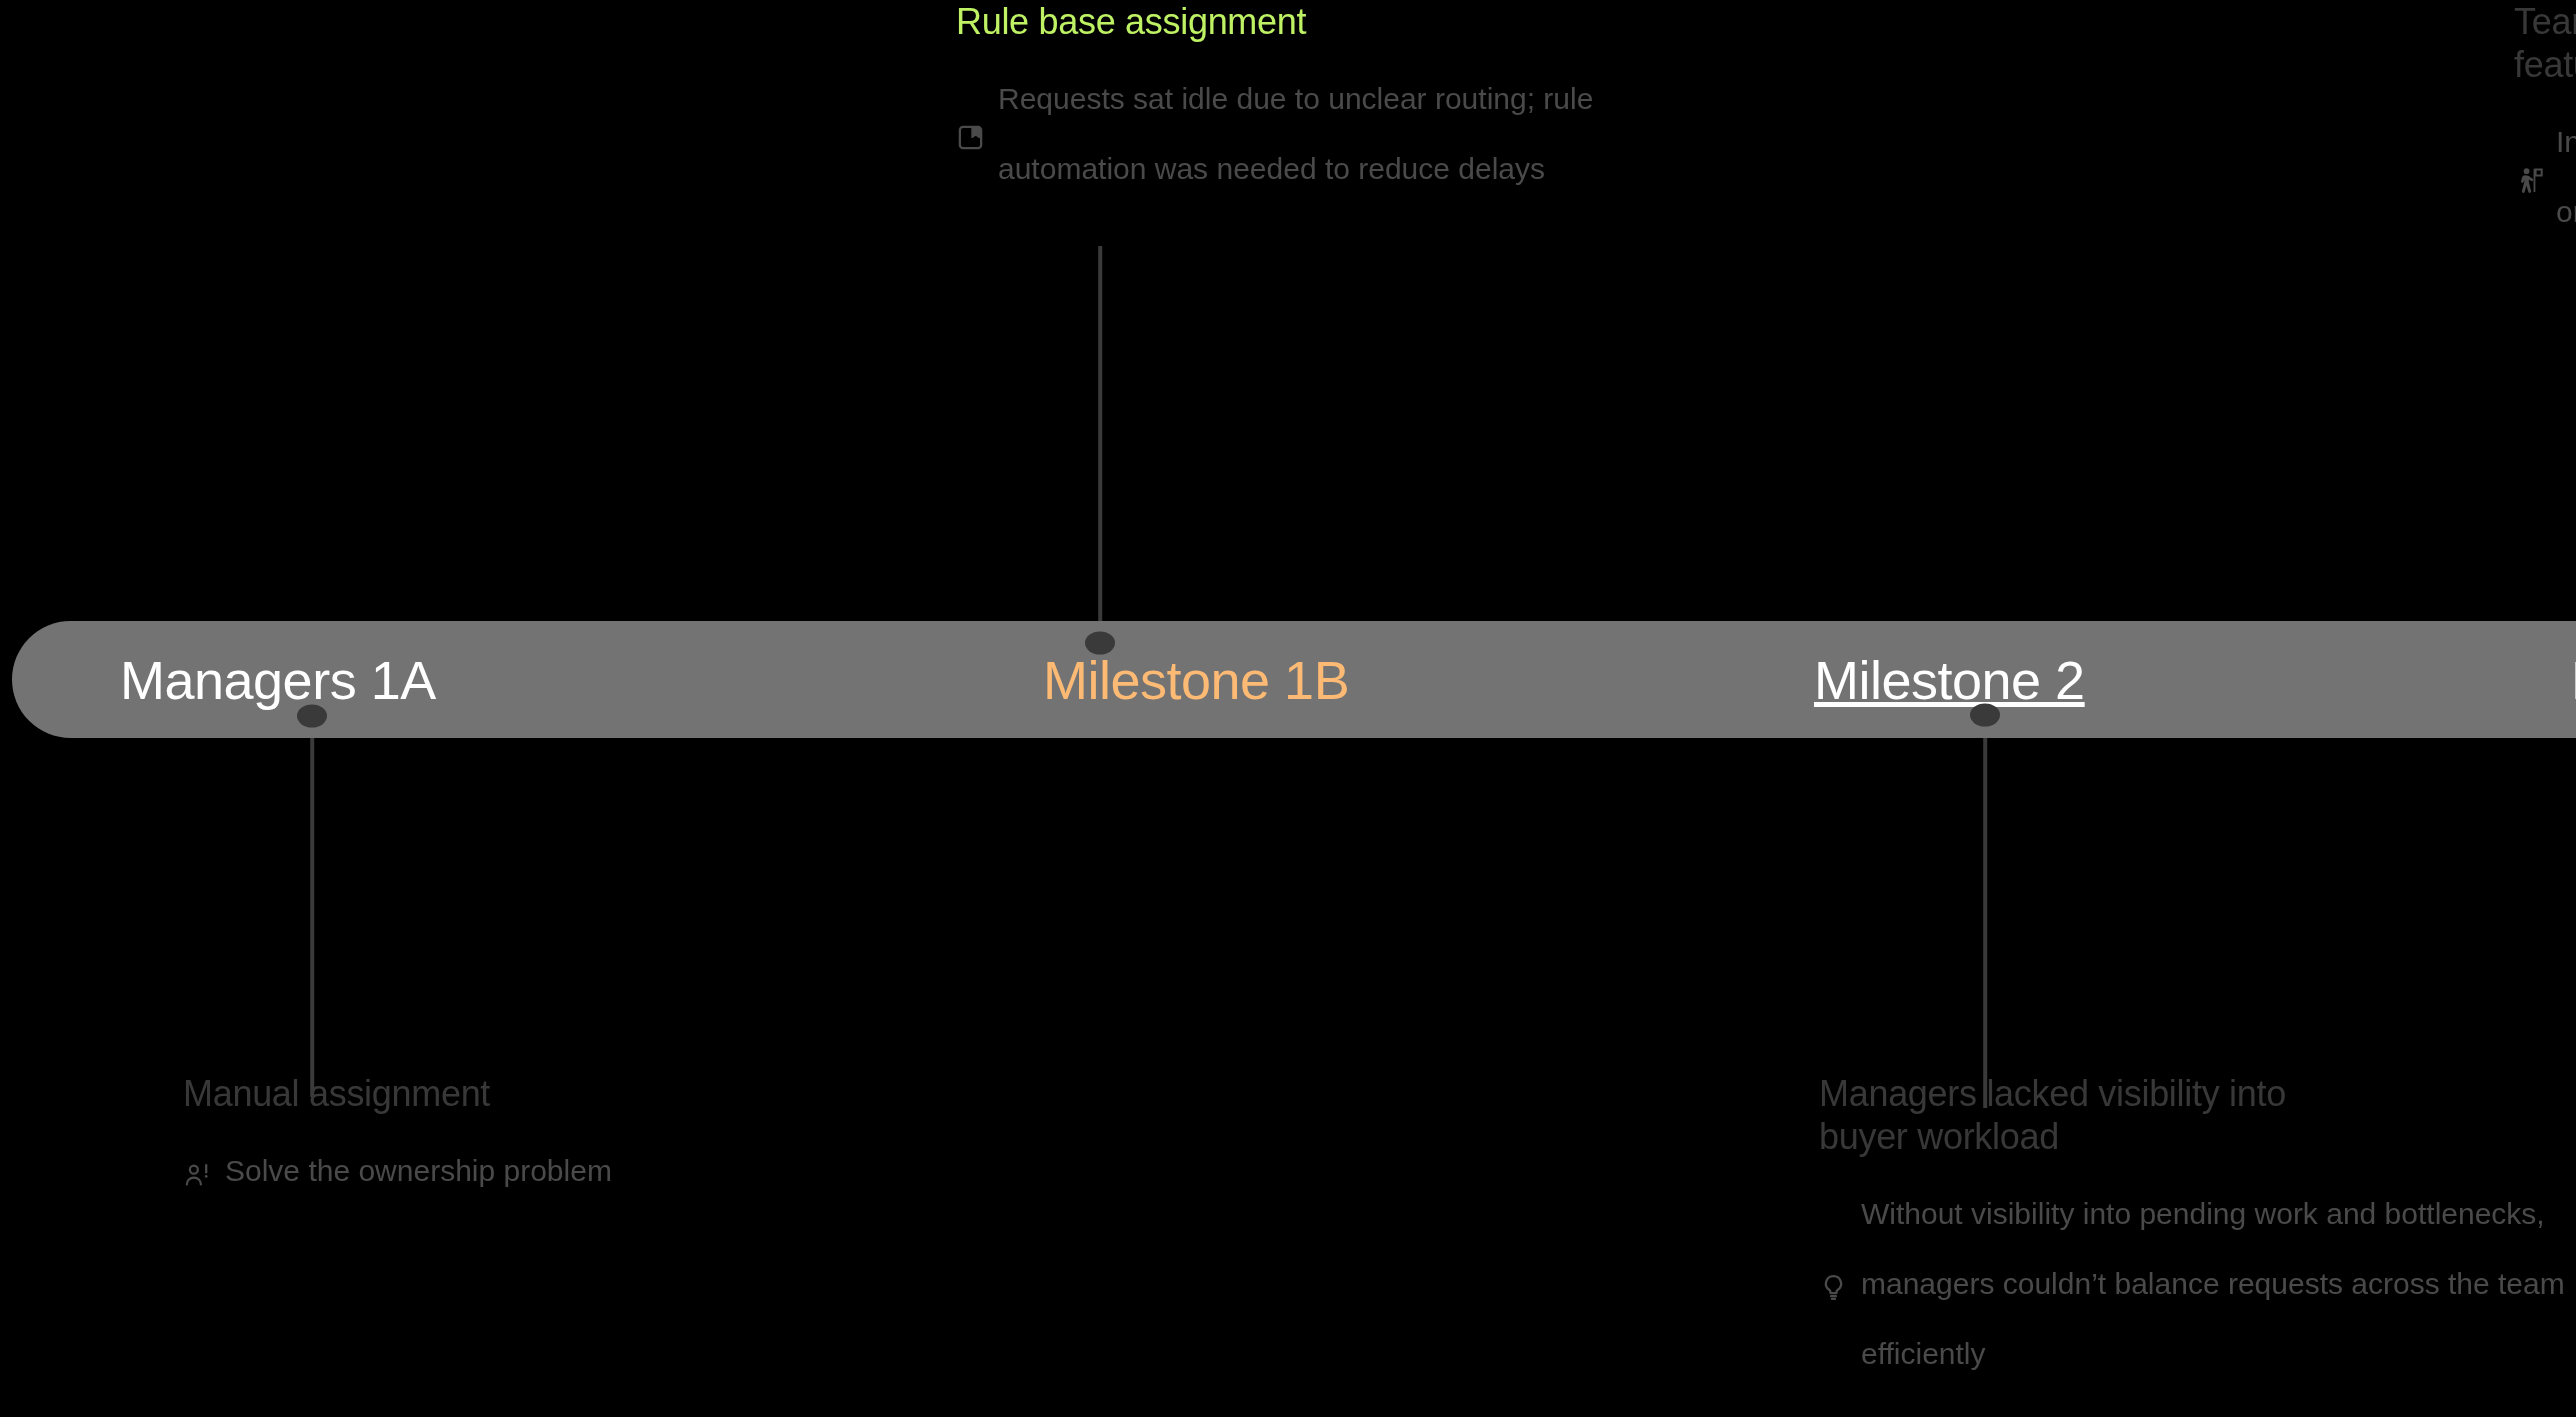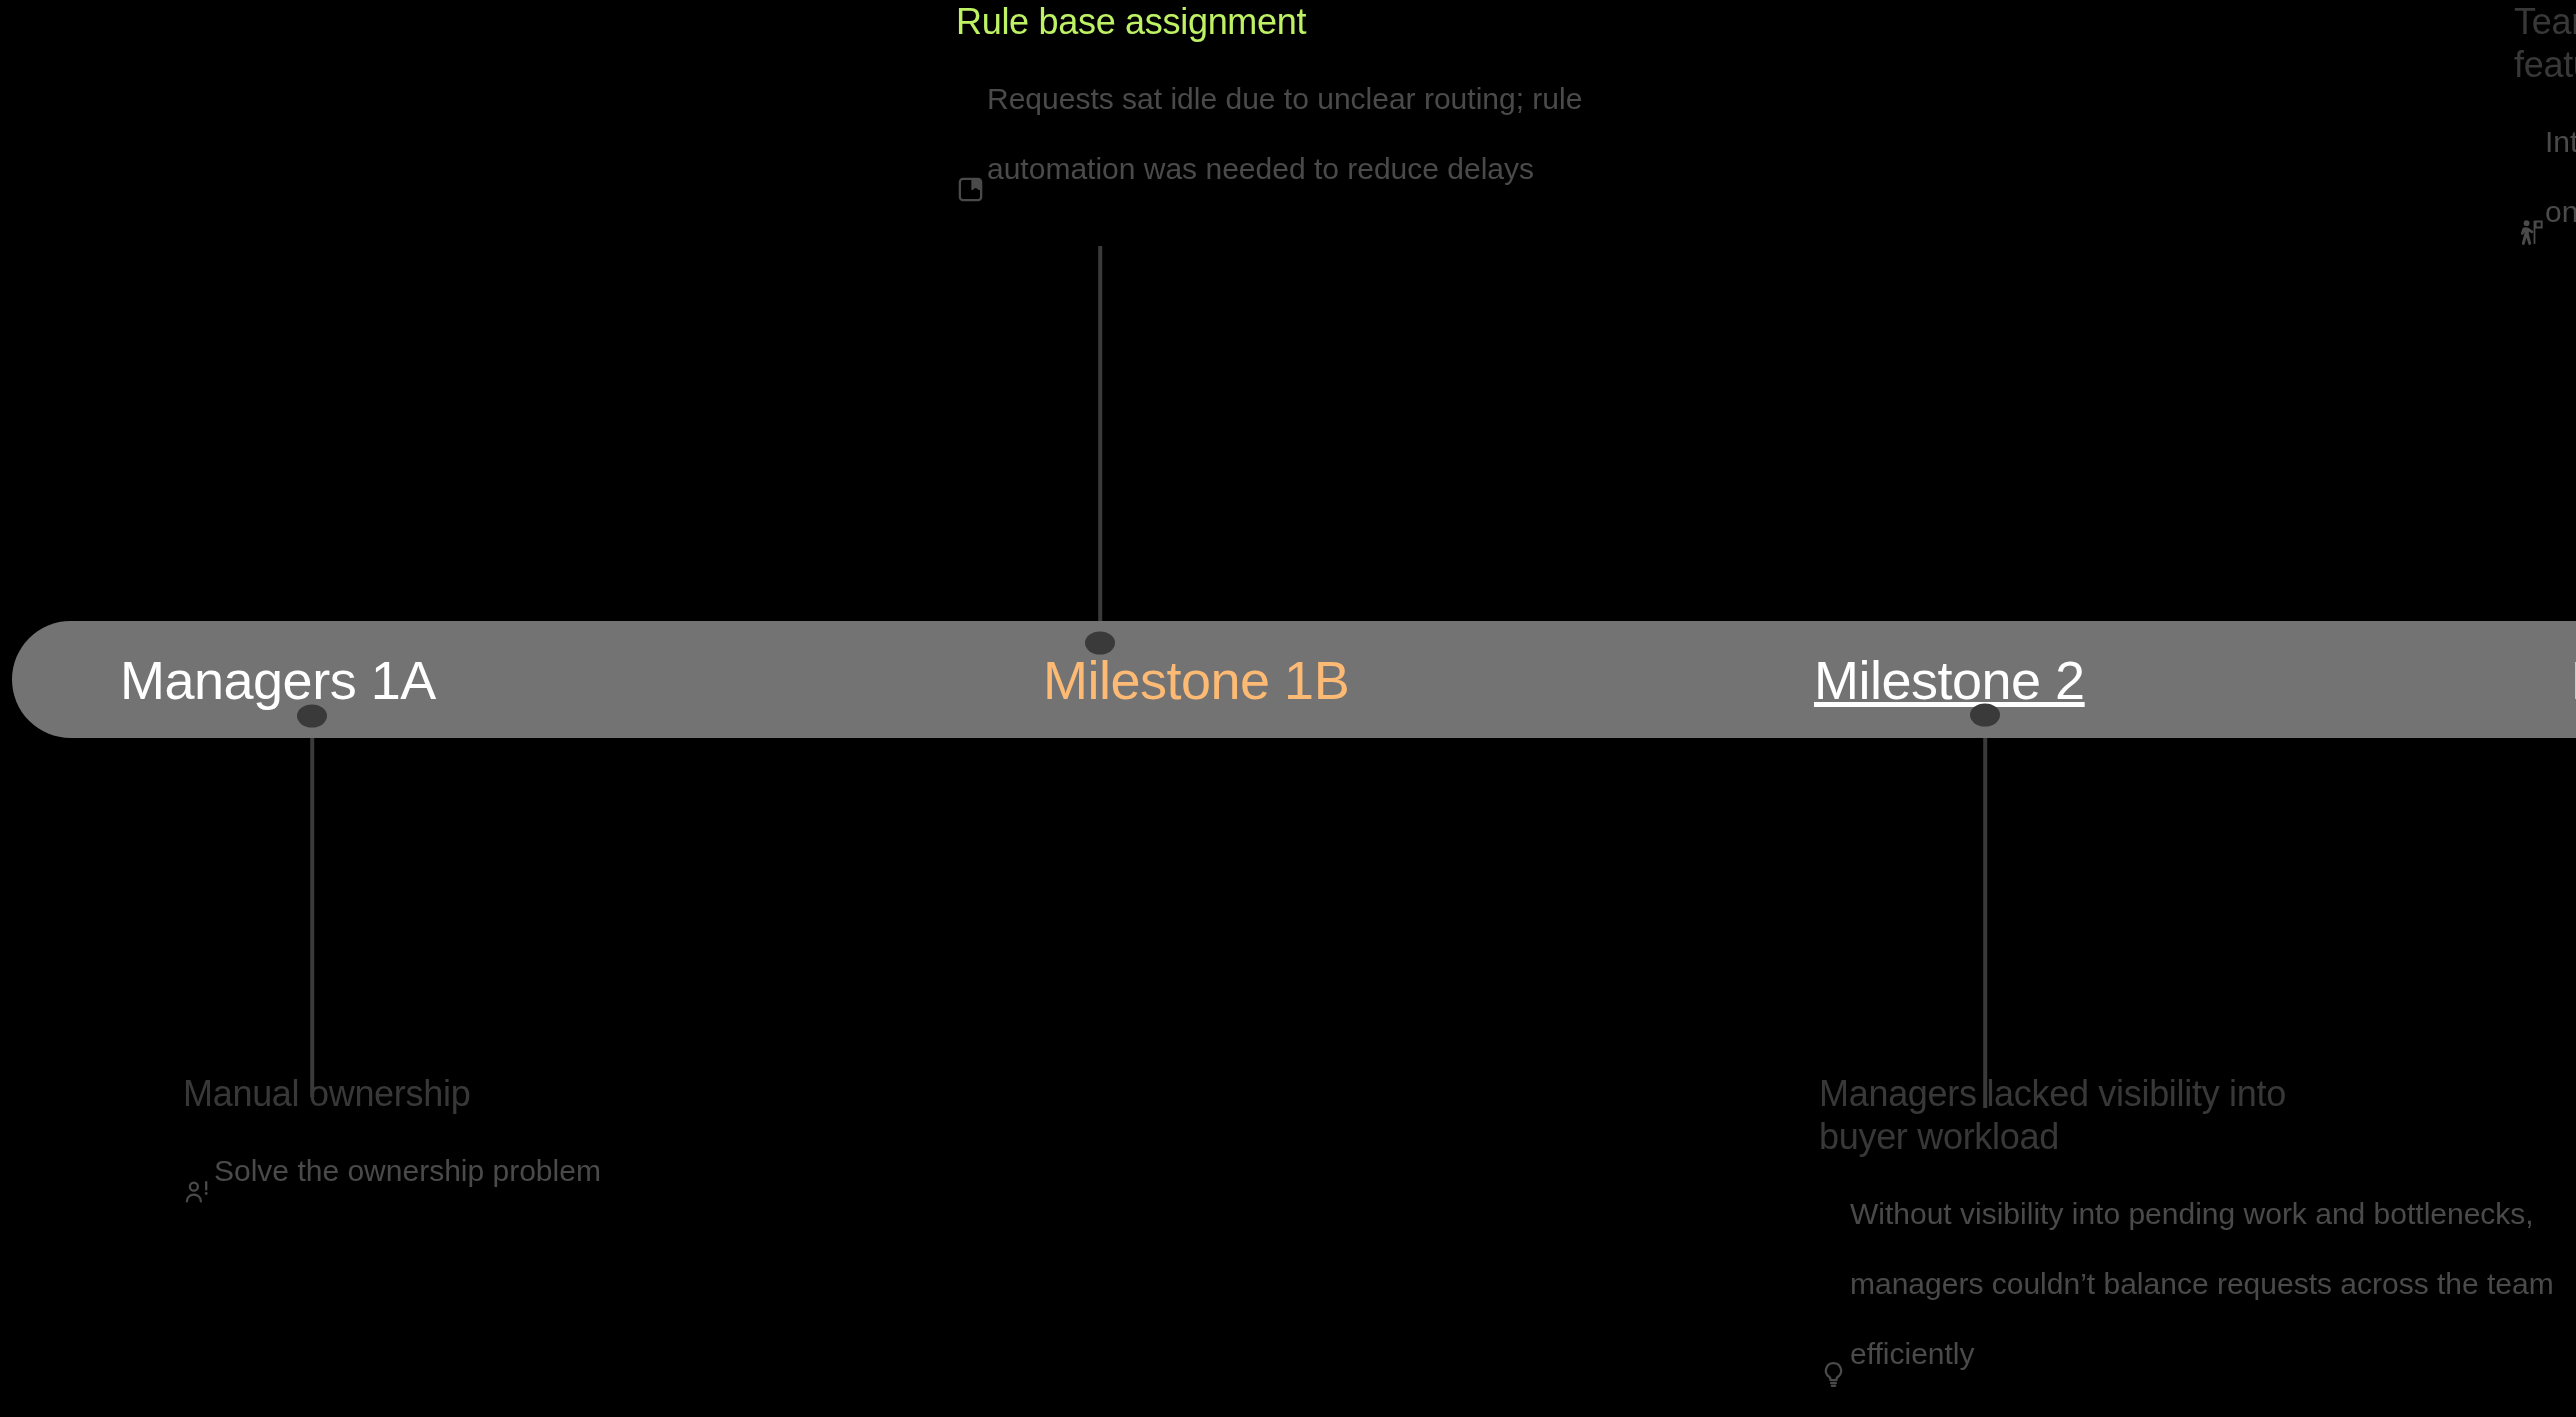--- a/index.html
+++ b/index.html
@@ -50,22 +50,22 @@
   .annotation-title{
     color:#383838;
     font-size:36px;
     line-height:43px;
     letter-spacing:-0.3px;
     font-weight:400;
     white-space:pre-line;
   }
   .annotation-body{
     display:flex;
-    align-items:flex-end;
-    gap:2px;
+    align-items:center;
+    gap:13px;
     margin-top:20.6px;
   }
   .annotation-icon{
     flex:0 0 auto;
     width:29px; height:29px;
     margin-top:8.2px;
     display:block;
   }
   .annotation-icon svg{ display:block; width:29px; height:29px; }
   .annotation-text{
@@ -95,21 +95,21 @@
   </div>
 
 <div id="dots-layer">
     <div class="connector-dot" style="left: 312px; top: 716px; background: rgb(58, 58, 58);"></div>
     <div class="connector-dot" style="left: 1100px; top: 643px; background: rgb(58, 58, 58);"></div>
     <div class="connector-dot" style="left: 1985px; top: 715px; background: rgb(58, 58, 58);"></div>
   </div>
 
 <div id="annotations-layer">
     <div class="annotation" style="left: 183px; top: 1072px; width: 644px;">
-      <div class="annotation-title" style="color: rgb(56, 56, 56);">Manual ownership</div>
+      <div class="annotation-title" style="color: rgb(56, 56, 56);">Manual assignment</div>
       <div class="annotation-body">
         <span class="annotation-icon">
           <svg viewBox="0 0 24 24" fill="none" stroke="#4a4a4a" stroke-width="1.9" stroke-linecap="round" stroke-linejoin="round">
             <circle cx="9" cy="8" r="3.3"></circle>
             <path d="M3.2 20.2c0-3.3 2.6-5.6 5.8-5.6s5.8 2.3 5.8 5.6"></path>
             <path d="M19.2 4.2v6.1"></path>
             <circle cx="19.2" cy="13.6" r="1.15" fill="#4a4a4a" stroke="none"></circle>
           </svg>
         </span>
         <div class="annotation-text" style="color: rgb(74, 74, 74);">Solve the ownership problem</div>

